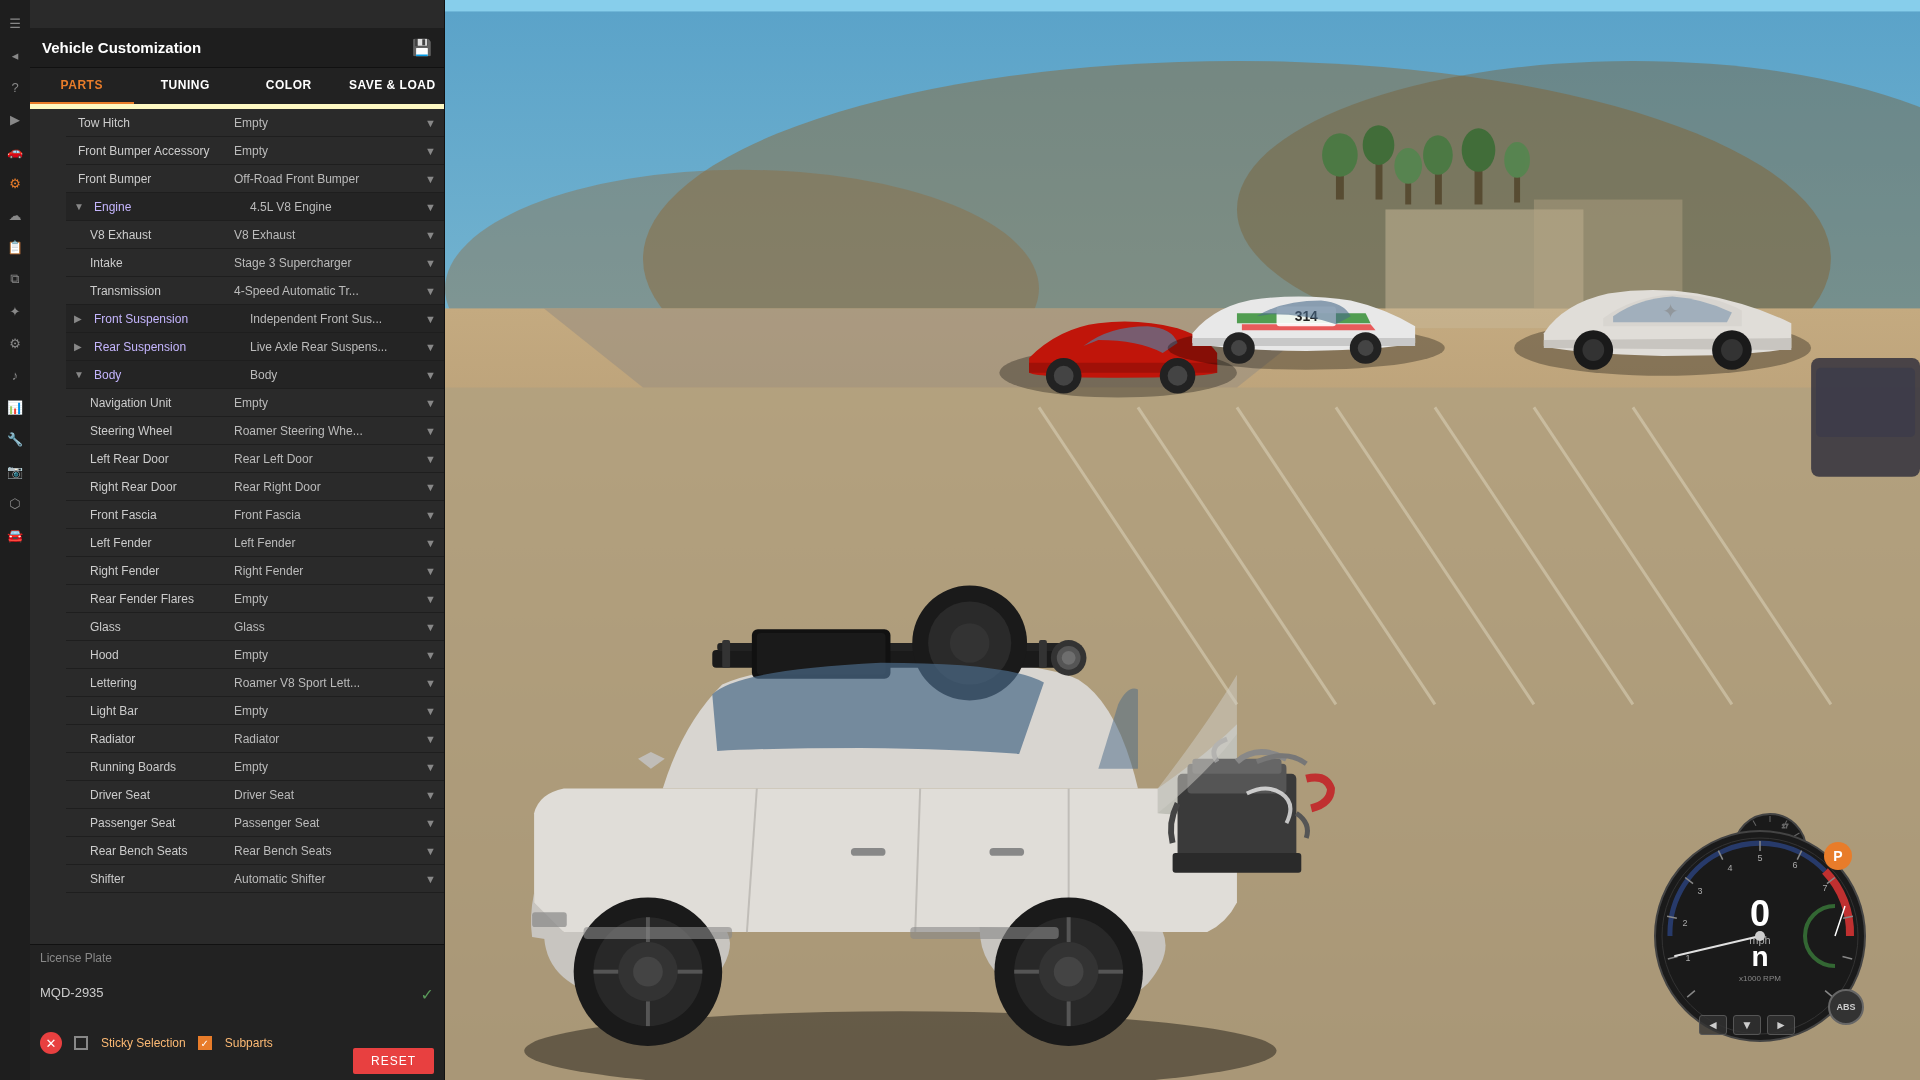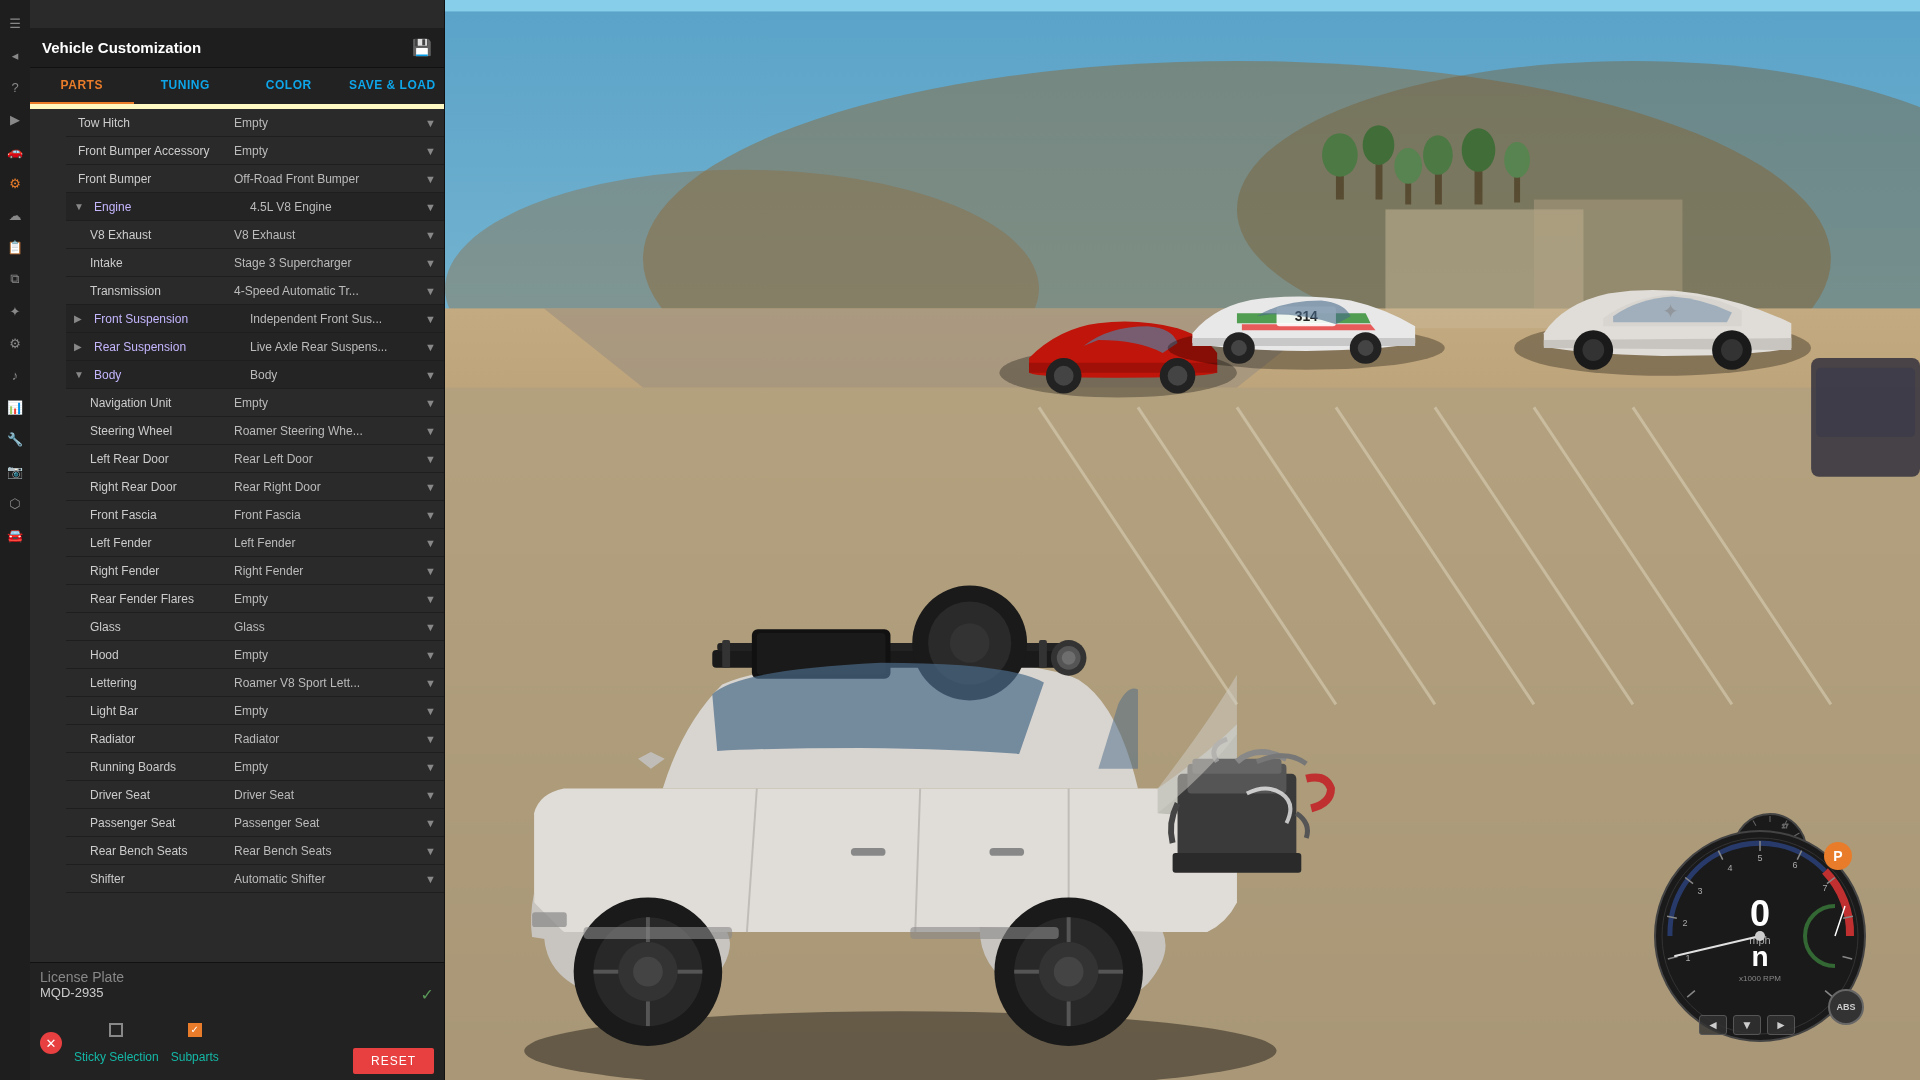--- a/index.html
+++ b/index.html
@@ -64,21 +64,21 @@
     
     .tabs {
       display: flex;
       background: #222;
       border-bottom: 5px solid #fef9c3;
     }
     .tab {
       flex: 1;
       padding: 10px 6px;
       text-align: center;
-      color: #0ea5e9;
+      color: #ffffff;
       font-size: 12px;
       font-weight: 600;
       cursor: pointer;
       letter-spacing: 0.5px;
       border-bottom: 2px solid transparent;
     }
     .tab.active {
       color: #e87c2a;
       border-bottom: 2px solid #e87c2a;
     }
@@ -146,22 +146,22 @@
     }
 
     
     .panel-footer {
       background: #222;
       padding: 6px 10px;
       border-top: 1px solid #111;
     }
     .license-plate-label {
       color: #888;
-      font-size: 14px;
-      margin-bottom: 0;
+      font-size: 12px;
+      margin-bottom: 20px;
     }
     .license-plate-input {
       background: transparent;
       border: none;
       color: #ccc;
       font-size: 13px;
       width: 100%;
       outline: none;
     }
     .license-plate-row {
@@ -178,24 +178,23 @@
     .footer-options {
       display: flex;
       align-items: center;
       gap: 12px;
       margin-top: 8px;
     }
     .checkbox-label {
       display: flex;
       align-items: center;
       gap: 13px;
-      color: #14b8a6;
+      color: #fdba74;
       font-size: 12px;
       cursor: pointer;
-      flex-direction: column;
     }
     .checkbox-box {
       width: 14px;
       height: 14px;
       border: 2px solid #888;
       background: transparent;
       display: flex;
       align-items: center;
       justify-content: center;
     }

